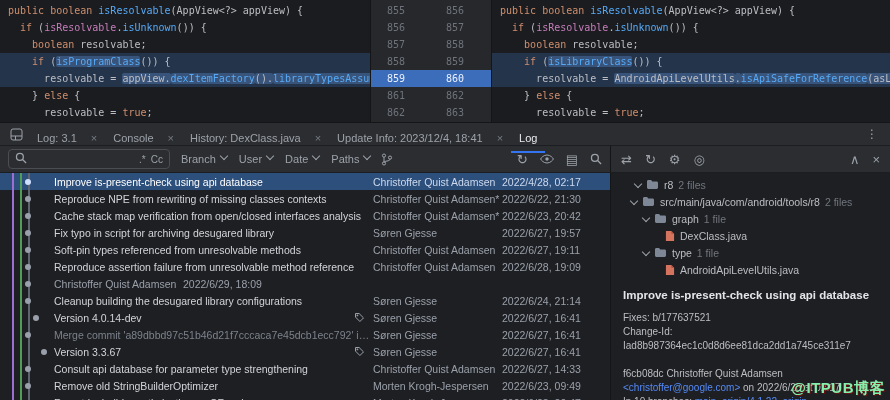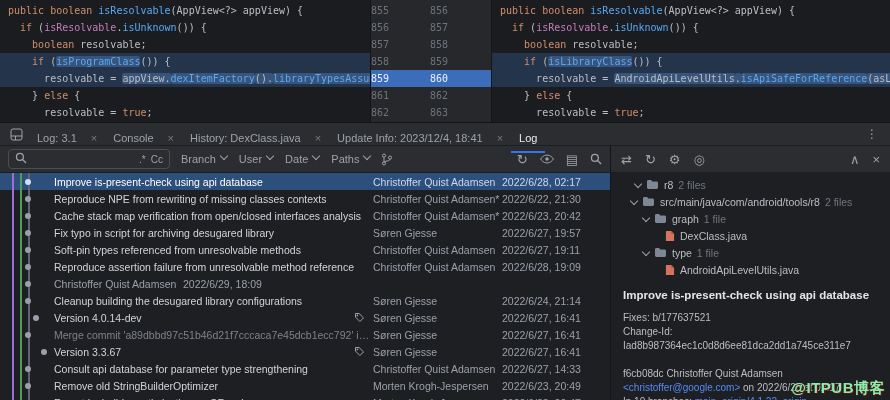--- a/index.html
+++ b/index.html
@@ -11,21 +11,21 @@
         font-family:"DejaVu Sans Mono","Liberation Mono",monospace;font-size:10px;}
   .pane{overflow:hidden;padding-top:2px;}
   .pane.left{width:370px;flex:none;}
   .pane.right{flex:1;}
   .cline{height:17px;line-height:17px;white-space:pre;padding-left:8px;}
   .cline.chg{background:#24344b;}
   .em{background:#39547a;border-radius:2px;}
   .tk-kw{color:#cf8e6d}.tk-fn{color:#57aaf7}.tk-fld{color:#c77dbb}.tk-pl{color:#bcbec4}
   .gutter{width:120px;flex:none;background:#26282b;border-left:1px solid #141517;border-right:1px solid #141517;padding-top:2px;}
   .grow{height:17px;line-height:17px;display:flex;color:#6e737c;}
-  .gnum{width:50px;text-align:left;padding-right:9px;}
+  .gnum{width:50px;text-align:center;padding-right:9px;}
   .grow.act{background:#3c6dbb;color:#eaf1ff;}
 
   
   .tabbar{height:22px;background:#2b2d30;display:flex;align-items:center;border-bottom:1px solid #1c1d20;padding:0 6px;gap:2px;}
   .tw-icon{display:flex;align-items:center;padding:0 4px;}
   .tab{display:flex;align-items:center;gap:14px;padding:4px 8px;height:100%;color:#9da2aa;white-space:nowrap;}
   .tab.active{color:#e8eaed;box-shadow:inset 0 -2px 0 #3574f0;}
   .tab .x{color:#777c84;font-size:11px;line-height:1;}
   .sp{flex:1;}
   .kebab{color:#9da2aa;padding:0 6px;font-size:12px;}
@@ -239,21 +239,21 @@
         <div class="lane" style="left: 20px; background: rgb(79, 158, 88);"></div>
         <div class="lane" style="left: 28px; background: rgb(95, 101, 112);"></div>
         <div class="crow sel">
           <div class="railc">
             <span class="dot" style="left: 28px; background: rgb(207, 224, 255);"></span>
           </div>
           <div class="cmsg">
             <span class="t">Improve is-present-check using api database</span>
           </div>
           <div class="cauthor">Christoffer Quist Adamsen</div>
-          <div class="cdate">2022/6/28, 02:17</div>
+          <div class="cdate">2022/4/28, 02:17</div>
         </div>
         <div class="crow">
           <div class="railc">
             <span class="dot" style="left: 28px; background: rgb(154, 160, 171);"></span>
           </div>
           <div class="cmsg">
             <span class="t">Reproduce NPE from rewriting of missing classes contexts</span>
           </div>
           <div class="cauthor">Christoffer Quist Adamsen*</div>
           <div class="cdate">2022/6/22, 21:30</div>
@@ -368,21 +368,21 @@
           <div class="cdate">2022/6/27, 14:33</div>
         </div>
         <div class="crow">
           <div class="railc">
             <span class="dot" style="left: 28px; background: rgb(154, 160, 171);"></span>
           </div>
           <div class="cmsg">
             <span class="t">Remove old StringBuilderOptimizer</span>
           </div>
           <div class="cauthor">Morten Krogh-Jespersen</div>
-          <div class="cdate">2022/6/23, 20:49</div>
+          <div class="cdate">2022/6/23, 09:49</div>
         </div>
         <div class="crow">
           <div class="railc">
             <span class="dot" style="left: 28px; background: rgb(154, 160, 171);"></span>
           </div>
           <div class="cmsg">
             <span class="t">Run stringbuilder optimization on CF code</span>
           </div>
           <div class="cauthor">Morten Krogh-Jespersen</div>
           <div class="cdate">2022/6/23, 20:47</div>

